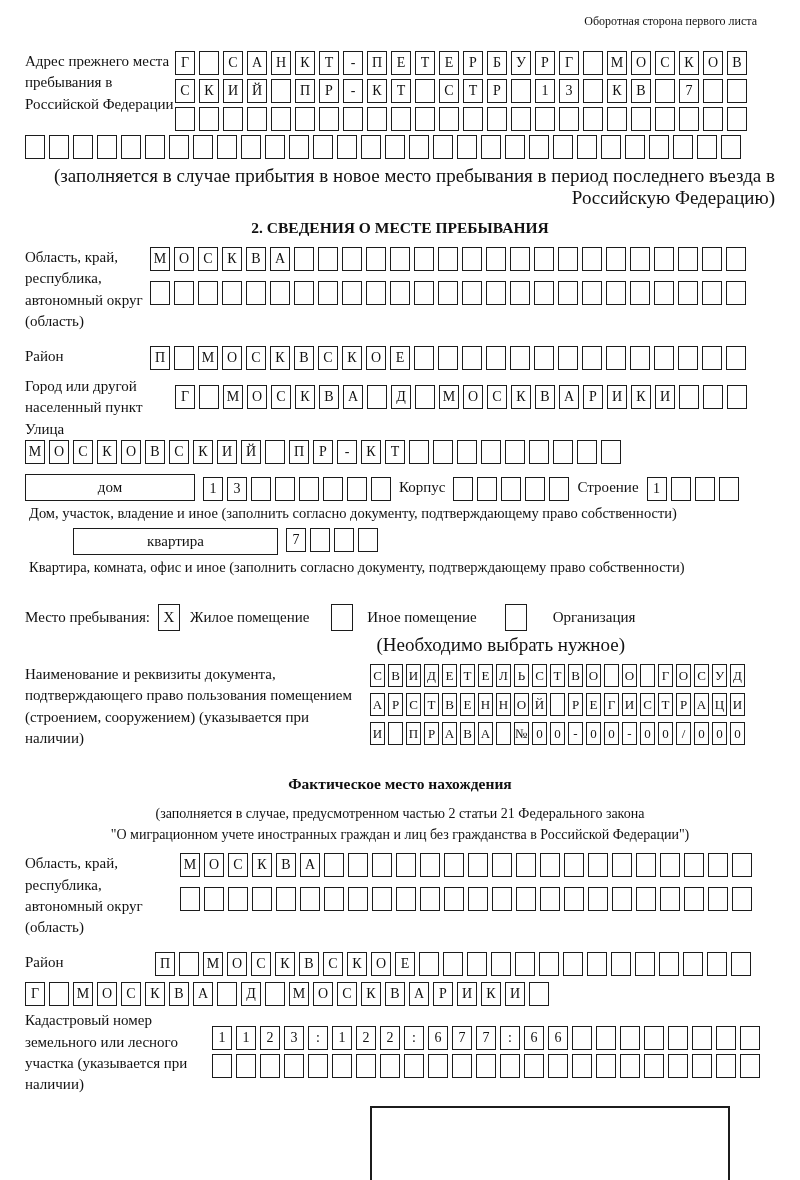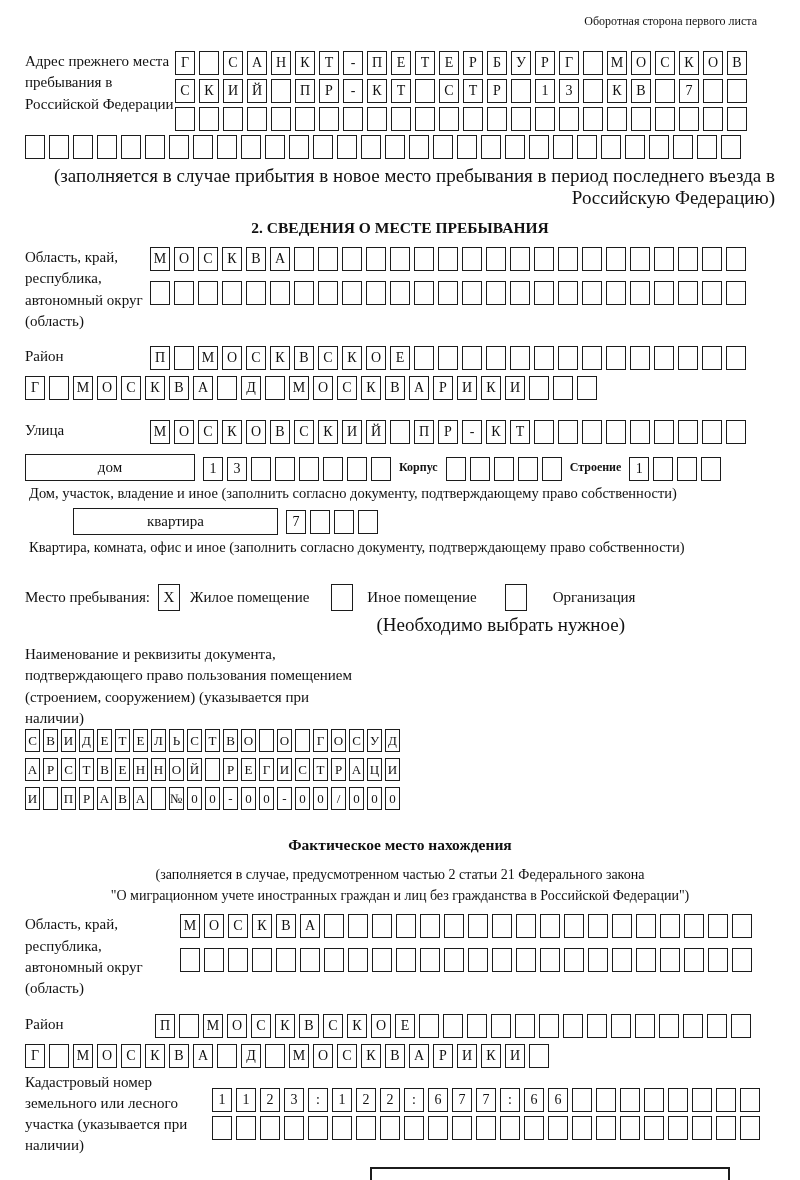--- a/index.html
+++ b/index.html
@@ -28,21 +28,21 @@
   .mt4{margin-top:4px;} .mt10{margin-top:10px;}
 
   .caption{font-size:19px;text-align:right;margin-top:6px;}
   .caption-left{font-size:14.5px;margin:4px 0 6px 4px;}
   .sec-title{font-size:15.5px;font-weight:bold;text-align:center;margin:10px 0 10px 0;}
 
   .typed-box{
     box-sizing:border-box;border:1.6px solid #1c1c1c;height:27px;
     display:flex;align-items:center;justify-content:center;font-size:15px;flex:none;background:#fff;
   }
-  .inline-lbl{font-size:12px;margin:0 8px;align-self:center;font-weight:bold;}
+  .inline-lbl{font-size:15px;margin:0 8px;align-self:center;}
 
   .chkrow{display:flex;align-items:center;font-size:15px;margin-top:28px;}
   .chk{
     flex:none;width:22px;height:27px;box-sizing:border-box;border:1.6px solid #1c1c1c;
     display:flex;align-items:center;justify-content:center;font-size:15px;background:#fff;
   }
   .stamp-box{
     box-sizing:border-box;border:2px solid #1c1c1c;width:360px;height:172px;
     margin-left:345px;margin-top:10px;background:#fff;
   }
@@ -259,20 +259,21 @@
         <span class="cell"></span>
         <span class="cell"></span>
         <span class="cell"></span>
         <span class="cell"></span>
         <span class="cell"></span>
         <span class="cell"></span>
       </div>
   </div>
 
   <div class="frow" style="margin-top:6px;align-items:center;">
+    <div class="flabel" style="width:150px;">Город или другой населенный пункт</div>
     <div class="cells">
         <span class="cell">Г</span>
         <span class="cell"></span>
         <span class="cell">М</span>
         <span class="cell">О</span>
         <span class="cell">С</span>
         <span class="cell">К</span>
         <span class="cell">В</span>
         <span class="cell">А</span>
         <span class="cell"></span>
@@ -287,21 +288,21 @@
         <span class="cell">Р</span>
         <span class="cell">И</span>
         <span class="cell">К</span>
         <span class="cell">И</span>
         <span class="cell"></span>
         <span class="cell"></span>
         <span class="cell"></span>
       </div>
   </div>
 
-  <div class="frow" style="margin-top:20px;">
+  <div class="frow" style="margin-top:0;flex-direction:column;">
     <div class="flabel" style="width:125px;">Улица</div>
     <div class="cells">
         <span class="cell">М</span>
         <span class="cell">О</span>
         <span class="cell">С</span>
         <span class="cell">К</span>
         <span class="cell">О</span>
         <span class="cell">В</span>
         <span class="cell">С</span>
         <span class="cell">К</span>
@@ -350,21 +351,21 @@
     <span class="inline-lbl">Строение</span>
     <div class="cells">
         <span class="cell">1</span>
         <span class="cell"></span>
         <span class="cell"></span>
         <span class="cell"></span>
       </div>
   </div>
   <div class="caption-left">Дом, участок, владение и иное (заполнить согласно документу, подтверждающему право собственности)</div>
 
-  <div class="frow" style="align-items:center;padding-left:48px;">
+  <div class="frow" style="align-items:flex-start;padding-left:48px;">
     <div class="typed-box" style="width:205px;">
       <span>квартира</span>
     </div>
     <div class="cells" style="margin-left:8px;">
         <span class="cell">7</span>
         <span class="cell"></span>
         <span class="cell"></span>
         <span class="cell"></span>
       </div>
   </div>
@@ -374,21 +375,21 @@
     <span>Место пребывания:</span>
     <span class="chk" style="margin-left:8px;">X</span>
     <span style="margin-left:10px;">Жилое помещение</span>
     <span class="chk" style="margin-left:22px;"></span>
     <span style="margin-left:14px;">Иное помещение</span>
     <span class="chk" style="margin-left:28px;"></span>
     <span style="margin-left:26px;">Организация</span>
   </div>
   <div class="caption" style="width:600px;margin-top:3px;">(Необходимо выбрать нужное)</div>
 
-  <div class="frow" style="margin-top:8px;flex-direction:column;">
+  <div class="frow" style="margin-top:8px;">
     <div class="flabel" style="width:345px;">Наименование и реквизиты документа, подтверждающего право пользования помещением (строением, сооружением) (указывается при наличии)</div>
     <div class="cellcol">
       <div class="cells cells-narrow">
           <span class="cell">С</span>
           <span class="cell">В</span>
           <span class="cell">И</span>
           <span class="cell">Д</span>
           <span class="cell">Е</span>
           <span class="cell">Т</span>
           <span class="cell">Е</span>

